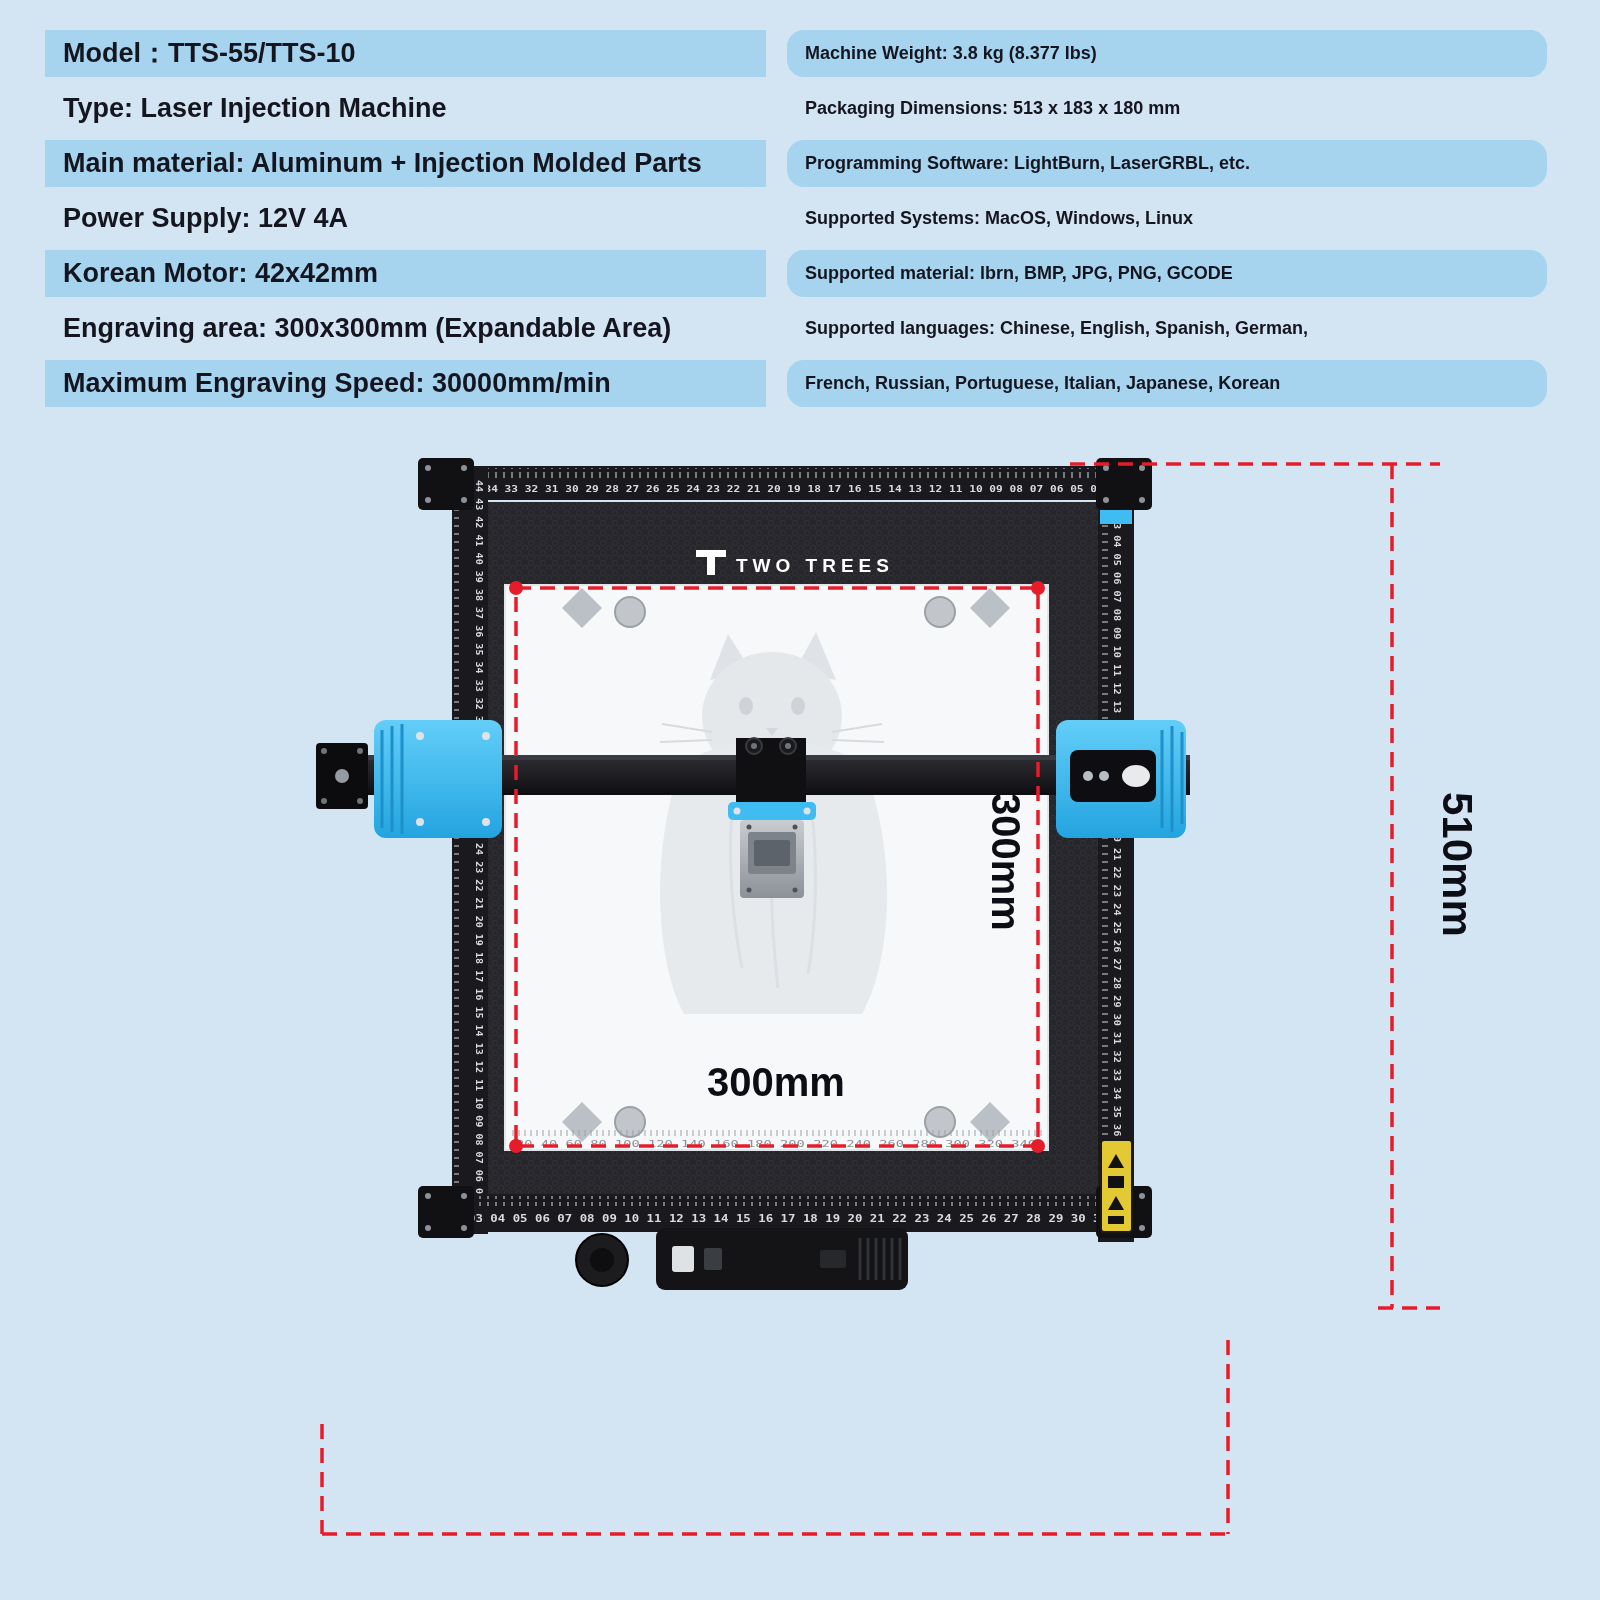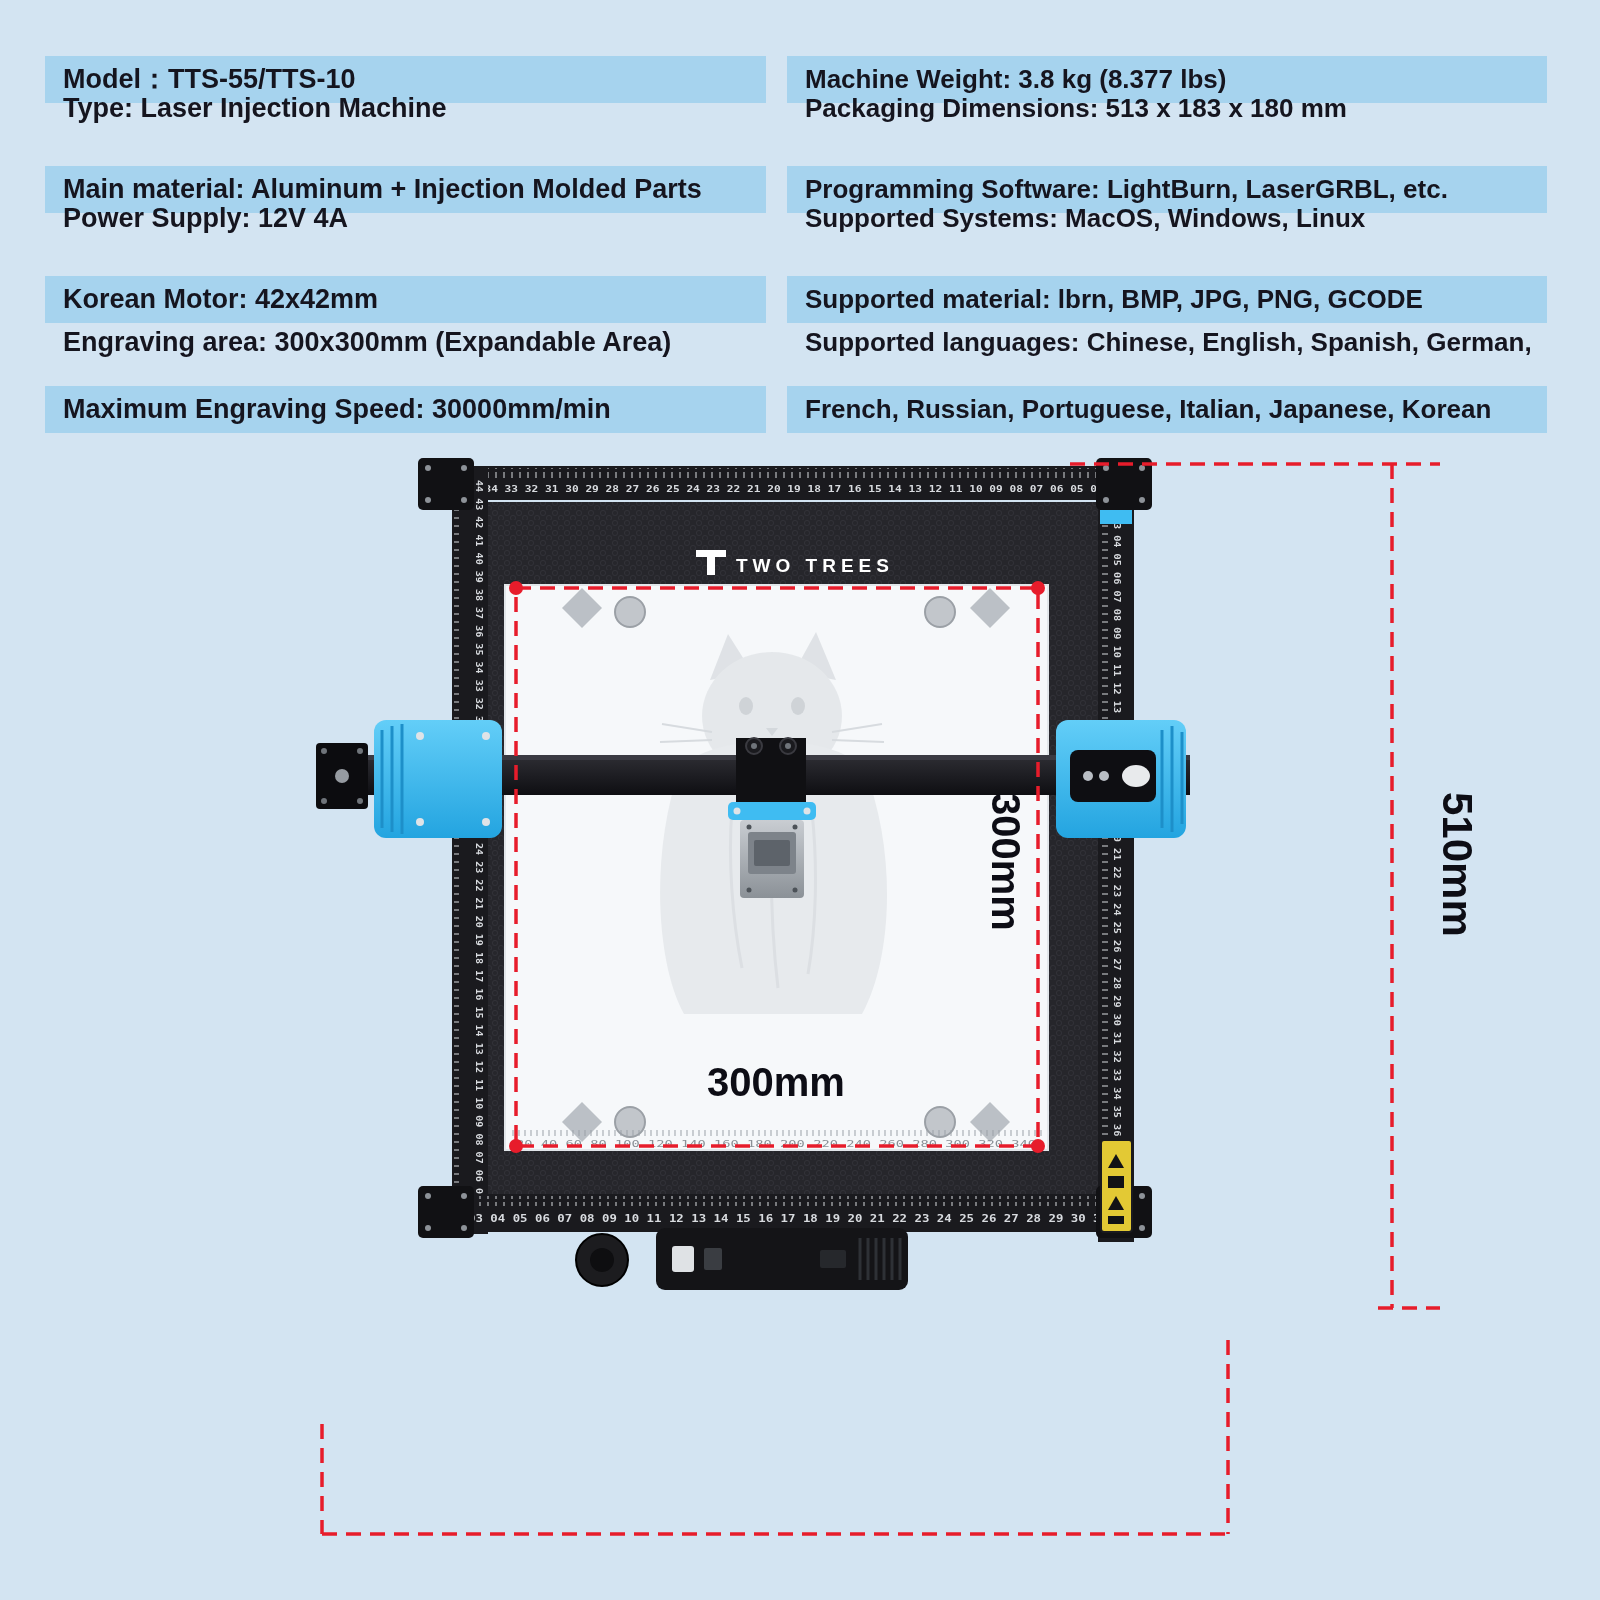--- a/index.html
+++ b/index.html
@@ -10,23 +10,23 @@
   }
   html,body{margin:0;padding:0;}
   body{background:var(--background);font-family:"Liberation Sans",sans-serif;}
   #canvas{position:relative;width:1600px;height:1600px;background:var(--background);overflow:hidden;}
 
   
   .spec-row{position:absolute;height:47px;line-height:47px;font-weight:bold;
             font-size:27px;color:#15151f;padding-left:18px;box-sizing:border-box;
             white-space:nowrap;}
   .row-l{left:45px;width:721px;}
-  .row-r{left:787px;width:760px;font-size:26px;}
-  .hl{background:var(--highlight-bar);margin-top:26px;}
-  .t0{top:30px}.t1{top:85px}.t2{top:140px}.t3{top:195px}.t4{top:250px}.t5{top:319px}.t6{top:360px}
+  .row-r{left:787px;width:760px;font-size:18px;border-radius:17px;}
+  .hl{background:var(--highlight-bar);}
+  .t0{top:30px}.t1{top:85px}.t2{top:140px}.t3{top:195px}.t4{top:250px}.t5{top:305px}.t6{top:360px}
 
   
   #machine-svg{position:absolute;left:300px;top:450px;width:950px;height:890px;}
 
   
   #anno-svg{position:absolute;left:0;top:0;width:1600px;height:1600px;pointer-events:none;}
   .redline{stroke:var(--annotation-red);stroke-width:3.5;fill:none;stroke-dasharray:15 9;}
   .reddot{fill:var(--annotation-red);}
 
   

